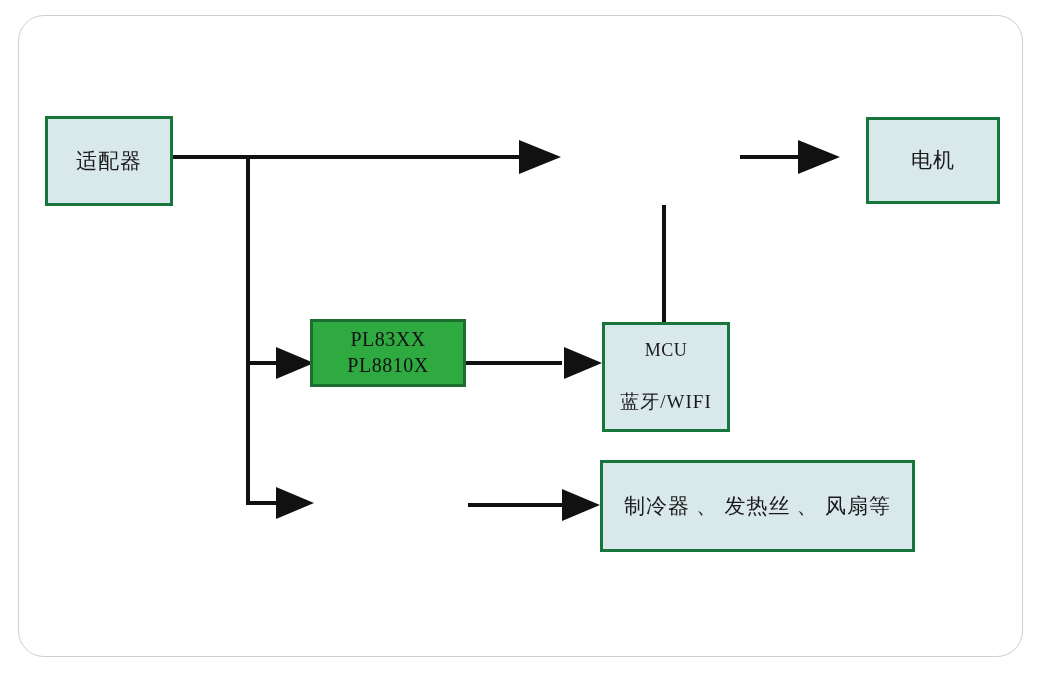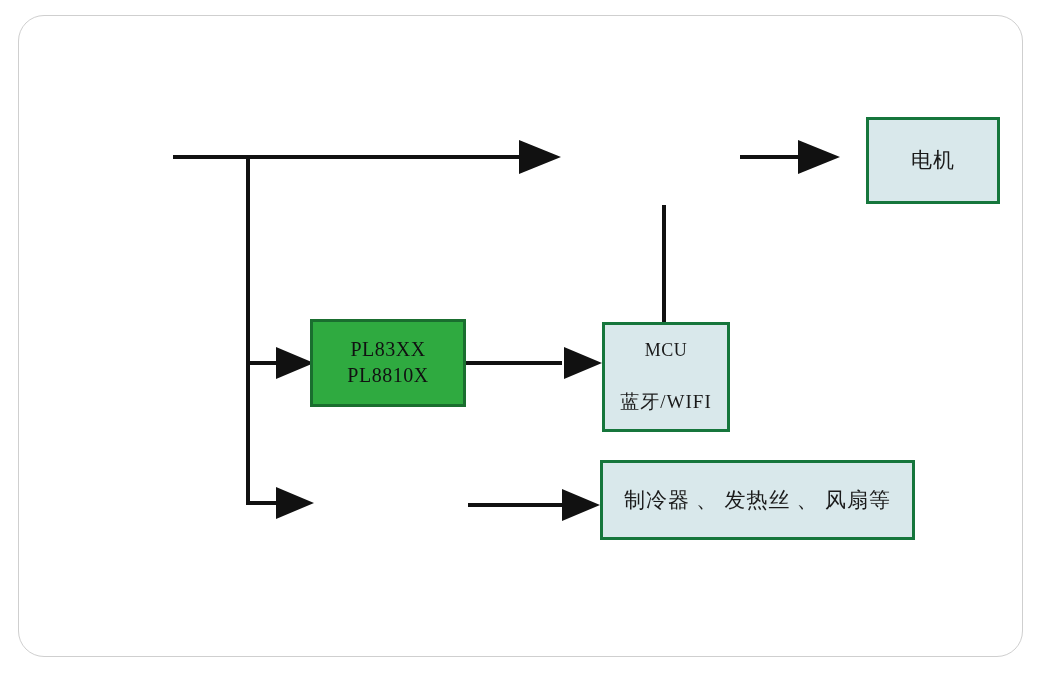--- a/index.html
+++ b/index.html
@@ -109,34 +109,37 @@
   <div class="arrow-right" style="left:798px; top:140px;"></div>
 
   <div class="wire-v" style="left:662px; top:205px; height:120px;"></div>
 
   <div class="wire-h" style="left:466px; top:361px; width:96px;"></div>
   <div class="arrow-right small" style="left:564px; top:347px;"></div>
 
   <div class="wire-h" style="left:468px; top:503px; width:96px;"></div>
   <div class="arrow-right small" style="left:562px; top:489px;"></div>
 
+  <div class="block fill-blue" style="left:45px; top:116px; width:128px; height:90px;">
+    <span class="line cn-lg">适配器</span>
+  </div>
 
 
   <div class="block fill-blue" style="left:866px; top:117px; width:134px; height:87px;">
     <span class="line cn-lg">电机</span>
   </div>
 
-  <div class="block fill-green" style="left:310px; top:319px; width:156px; height:88px;">
+  <div class="block fill-green" style="left:310px; top:319px; width:156px; height:68px;">
     <span class="line mono-lg">PL83XX</span>
     <span class="line mono-lg">PL8810X</span>
   </div>
 
   <div class="block fill-blue" style="left:602px; top:322px; width:128px; height:110px;">
     <span class="line mono-md">MCU</span>
     <span class="line cn-md">蓝牙/WIFI</span>
   </div>
 
 
-  <div class="block fill-blue" style="left:600px; top:460px; width:315px; height:80px;">
+  <div class="block fill-blue" style="left:600px; top:460px; width:315px; height:92px;">
     <span class="line cn-lg">制冷器 、 发热丝 、 风扇等</span>
   </div>
 
 </div>
 
 </body></html>

